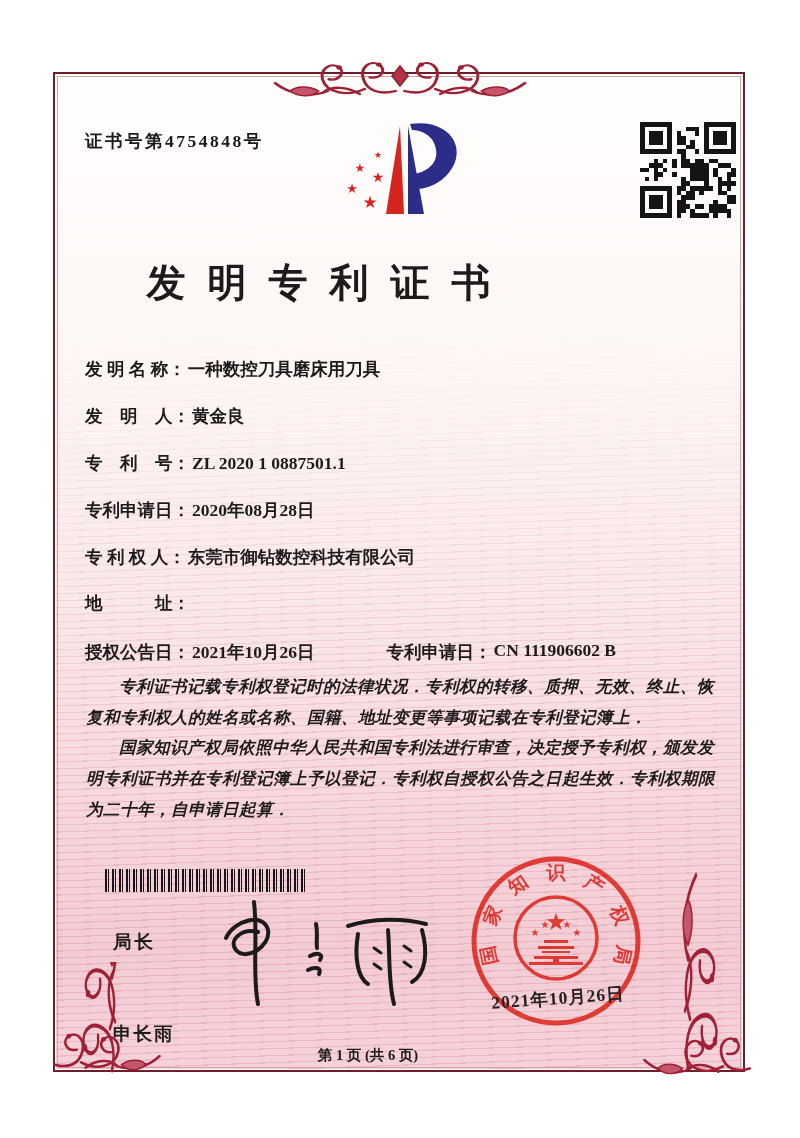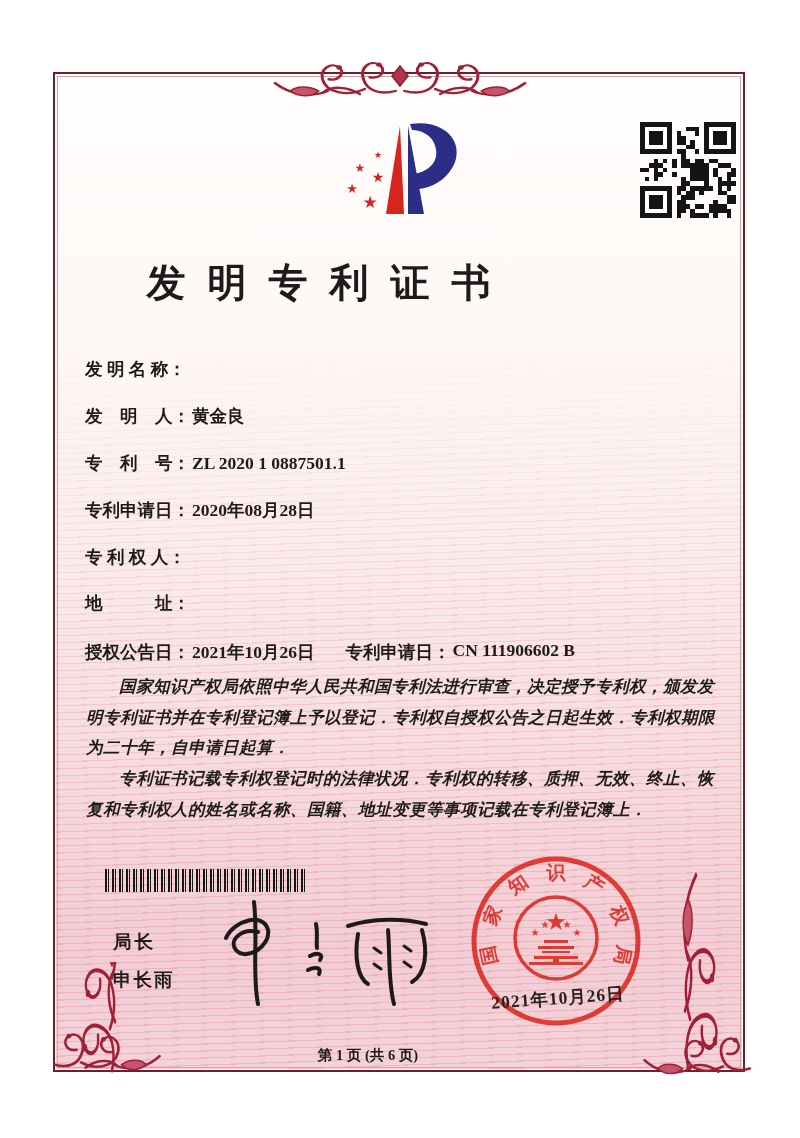--- a/index.html
+++ b/index.html
@@ -26,32 +26,32 @@
   .logo-box{position:absolute;left:330px;top:98px;width:150px;height:138px;}
   .qr-box{position:absolute;left:640px;top:122px;width:96px;height:96px;}
 
   .title{position:absolute;left:0;top:256px;width:637px;text-align:center;
     font-size:39px;font-weight:700;letter-spacing:22px;text-indent:22px;}
 
   .frow{position:absolute;left:85px;display:flex;align-items:center;font-size:17.5px;font-weight:600;line-height:1.45;}
   .flab{display:inline-block;white-space:pre;}
   .fcolon{display:inline-block;margin-right:2px;}
   .fval{display:inline-block;max-width:535px;}
-  .frow-pair{position:absolute;left:85px;display:flex;gap:31px;font-size:17.5px;font-weight:600;}
+  .frow-pair{position:absolute;left:85px;display:flex;gap:72px;font-size:17.5px;font-weight:600;}
   .fgroup{display:flex;}
 
   .body-text{position:absolute;left:86px;top:672px;width:632px;font-size:16.5px;font-weight:600;
     line-height:1.86;letter-spacing:.5px;}
   .body-text p{margin:0;text-indent:2em;font-style:italic;}
 
   .barcode{position:absolute;left:105px;top:869px;width:201px;height:23px;
     background:repeating-linear-gradient(90deg,#161616 0 2px,rgba(0,0,0,0) 2px 3px,#161616 3px 4px,rgba(0,0,0,0) 4px 7px,#161616 7px 9px,rgba(0,0,0,0) 9px 10px,#161616 10px 11px,rgba(0,0,0,0) 11px 14px);}
 
   .signer-title{position:absolute;left:113px;top:929px;font-size:18.5px;font-weight:700;letter-spacing:3px;}
-  .signer-name{position:absolute;left:113px;top:967px;font-size:18.5px;font-weight:700;letter-spacing:2px;}
+  .signer-name{position:absolute;left:113px;top:1021px;font-size:18.5px;font-weight:700;letter-spacing:2px;}
   .signature{position:absolute;left:198px;top:890px;width:240px;height:120px;}
 
   .seal{position:absolute;left:469px;top:854px;width:174px;height:174px;opacity:.92;mix-blend-mode:multiply;}
   .seal-date{position:absolute;left:468px;top:986px;width:180px;text-align:center;
     font-size:17.5px;font-weight:700;color:#262120;transform:rotate(-4deg);letter-spacing:1px;}
 
   .page-info{position:absolute;left:268px;top:1046px;width:200px;text-align:center;font-size:14.5px;font-weight:600;}
   .back-note{position:absolute;left:0;top:1091px;width:760px;text-align:center;
     font-size:15.5px;font-weight:700;font-style:italic;letter-spacing:2px;}
 </style>
@@ -89,20 +89,21 @@
   <svg class="ornament" style="left:46px;top:962px" width="124" height="116" viewBox="0 0 124 116">
     <use href="#swirl" transform="translate(6,50) scale(1.12,1.05)"></use>
     <use href="#swirl" transform="translate(16,112) rotate(-90) scale(1.75,1.0)"></use>
   </svg>
 
   <svg class="ornament" style="left:634px;top:866px" width="124" height="212" viewBox="0 0 124 212">
     <use href="#swirl" transform="translate(118,150) scale(-1.12,1.05)"></use>
     <use href="#swirl" transform="translate(104,206) rotate(-90) scale(2.05,-1.0)"></use>
   </svg>
 
+  <div class="cert-no">证书号第4754848号</div>
 
   <svg class="logo-box" viewBox="0 0 150 138">
     <polygon points="70,28 56,116 74,116" fill="#d6241f"></polygon>
     <polygon points="78,28 78,116 94,116" fill="#2b2d86"></polygon>
     <path d="M80,26 C122,20 140,54 116,78 C106,88 94,91 86,91 L84,76 C98,74 112,63 104,45 C100,36 90,32 82,32 Z" fill="#2b2d86"></path>
     <text x="48" y="60" font-size="9" fill="#d6241f" text-anchor="middle" font-family="DejaVu Sans, sans-serif">★</text>
     <text x="30" y="74" font-size="12" fill="#d6241f" text-anchor="middle" font-family="DejaVu Sans, sans-serif">★</text>
     <text x="22" y="95" font-size="13" fill="#d6241f" text-anchor="middle" font-family="DejaVu Sans, sans-serif">★</text>
     <text x="48" y="84" font-size="14" fill="#d6241f" text-anchor="middle" font-family="DejaVu Sans, sans-serif">★</text>
     <text x="40" y="110" font-size="17" fill="#d6241f" text-anchor="middle" font-family="DejaVu Sans, sans-serif">★</text>
@@ -241,60 +242,62 @@
       <rect x="0" y="14" width="7" height="7" fill="#141414"></rect>
       <rect x="1" y="15" width="5" height="5" fill="#ffffff"></rect>
       <rect x="2" y="16" width="3" height="3" fill="#141414"></rect>
     </svg>
 
   <div class="title">发明专利证书</div>
 
   <div class="frow" style="top:357px">
     <span class="flab">发 明 名 称</span>
       <span class="fcolon">：</span>
+      <span class="fval">一种数控刀具磨床用刀具</span>
   </div>
   <div class="frow" style="top:404px">
     <span class="flab">发　明　人</span>
       <span class="fcolon">：</span>
       <span class="fval">黄金良</span>
   </div>
   <div class="frow" style="top:451px">
     <span class="flab">专　利　号</span>
       <span class="fcolon">：</span>
       <span class="fval">ZL 2020 1 0887501.1</span>
   </div>
   <div class="frow" style="top:498px">
     <span class="flab">专利申请日</span>
       <span class="fcolon">：</span>
       <span class="fval">2020年08月28日</span>
   </div>
   <div class="frow" style="top:545px">
     <span class="flab">专 利 权 人</span>
       <span class="fcolon">：</span>
+      <span class="fval">东莞市御钻数控科技有限公司</span>
   </div>
   <div class="frow" style="top:591px">
     <span class="flab">地　　　址</span>
       <span class="fcolon">：</span>
   </div>
   <div class="frow-pair" style="top:640px">
     <span class="fgroup">
       <span class="flab">授权公告日</span>
         <span class="fcolon">：</span>
         <span class="fval">2021年10月26日</span>
     </span>
     <span class="fgroup">
       <span class="flab">专利申请日</span>
         <span class="fcolon">：</span>
         <span class="fval">CN 111906602 B</span>
     </span>
   </div>
 
   <div class="body-text">
+    <p>专利证书记载专利权登记时的法律状况．专利权的转移、质押、无效、终止、恢复和专利权人的姓名或名称、国籍、地址变更等事项记载在专利登记簿上．</p>
     <p>国家知识产权局依照中华人民共和国专利法进行审查，决定授予专利权，颁发发明专利证书并在专利登记簿上予以登记．专利权自授权公告之日起生效．专利权期限为二十年，自申请日起算．</p>
-    <p>专利证书记载专利权登记时的法律状况．专利权的转移、质押、无效、终止、恢复和专利权人的姓名或名称、国籍、地址变更等事项记载在专利登记簿上．</p>
   </div>
 
   <div class="barcode"></div>
 
   <div class="signer-title">局长</div>
   <div class="signer-name">申长雨</div>
 
   <svg class="signature" viewBox="0 0 240 120" fill="none" stroke="#1b1b1b" stroke-width="4" stroke-linecap="round">
     <path d="M28,48 C36,30 66,22 70,40 C73,56 48,72 38,60 C30,50 44,38 60,42"></path>
     <path d="M56,12 C60,45 54,85 60,114"></path>

